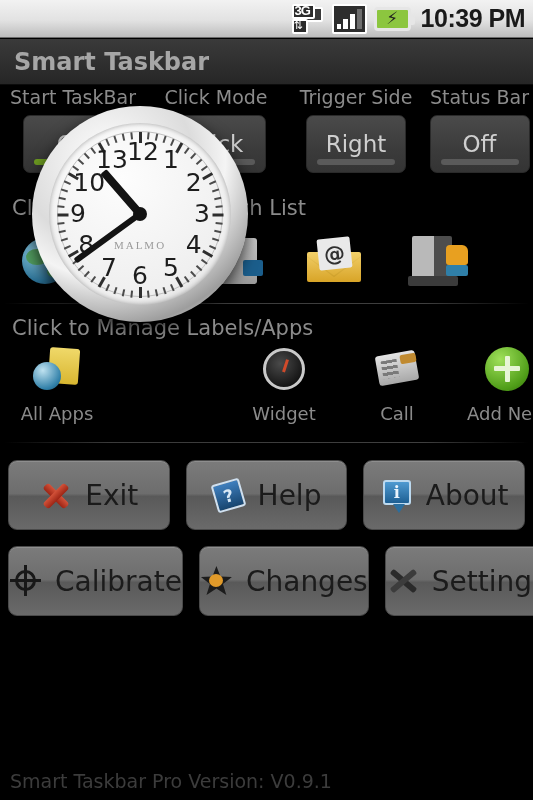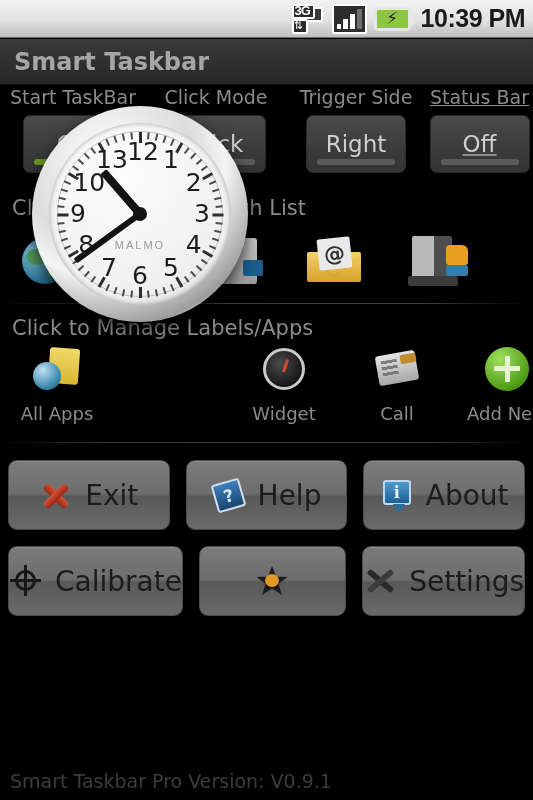--- a/index.html
+++ b/index.html
@@ -380,21 +380,21 @@
     transform-origin:1.5px 83px; }
   #clock-widget .num{
     position:absolute; width:26px; text-align:center;
     font-size:25px; color:#1d1d1d;
     font-family:"DejaVu Sans", sans-serif;
     line-height:26px;
   }
   #clock-widget .brand{
     position:absolute; left:0; right:0; top:133px; text-align:center;
     font-size:11px; color:#9a9a9a; letter-spacing:2px;
-    font-family:Liberation Sans, sans-serif;
+    font-family:Liberation Serif, serif;
   }
   #clock-widget .hand{
     position:absolute; left:50%; bottom:50%;
     background:#131313; transform-origin:bottom center; border-radius:2px;
   }
   #clock-widget .hour{ width:8px; margin-left:-4px; height:56px; }
   #clock-widget .minute{ width:6px; margin-left:-3px; height:80px; }
   #clock-widget .pin{
     position:absolute; left:50%; top:50%; width:14px; height:14px;
     margin:-7px 0 0 -7px; border-radius:50%; background:#131313;
@@ -455,21 +455,21 @@
   </div>
 
   <div class="setting" style="left:286px;width:140px;">
     <span class="cap">Trigger Side</span>
     <span class="toggle">
       <span class="v">Right</span>
       <span class="strip"></span>
     </span>
   </div>
 
-  <div class="setting" style="left:426px;width:107px;text-decoration:underline;">
+  <div class="setting" style="left:426px;width:107px;">
     <span class="cap">Status Bar</span>
     <span class="toggle">
       <span class="v">Off</span>
       <span class="strip"></span>
     </span>
   </div>
 </div>
 
 <div class="sec-head" style="top:196px;">Click to Manage Launch List</div>
 
@@ -576,20 +576,21 @@
           <span class="ring"></span>
       </span>
       <span class="txt">Calibrate</span>
     </div>
 
     <div class="gbtn">
       <span class="bico ic-chg">
         <span class="star"></span>
           <span class="core"></span>
       </span>
+      <span class="txt">Changes</span>
     </div>
 
     <div class="gbtn">
       <span class="bico ic-set">
         <span class="t1"></span>
           <span class="t2"></span>
       </span>
       <span class="txt">Settings</span>
     </div>
   </div>

